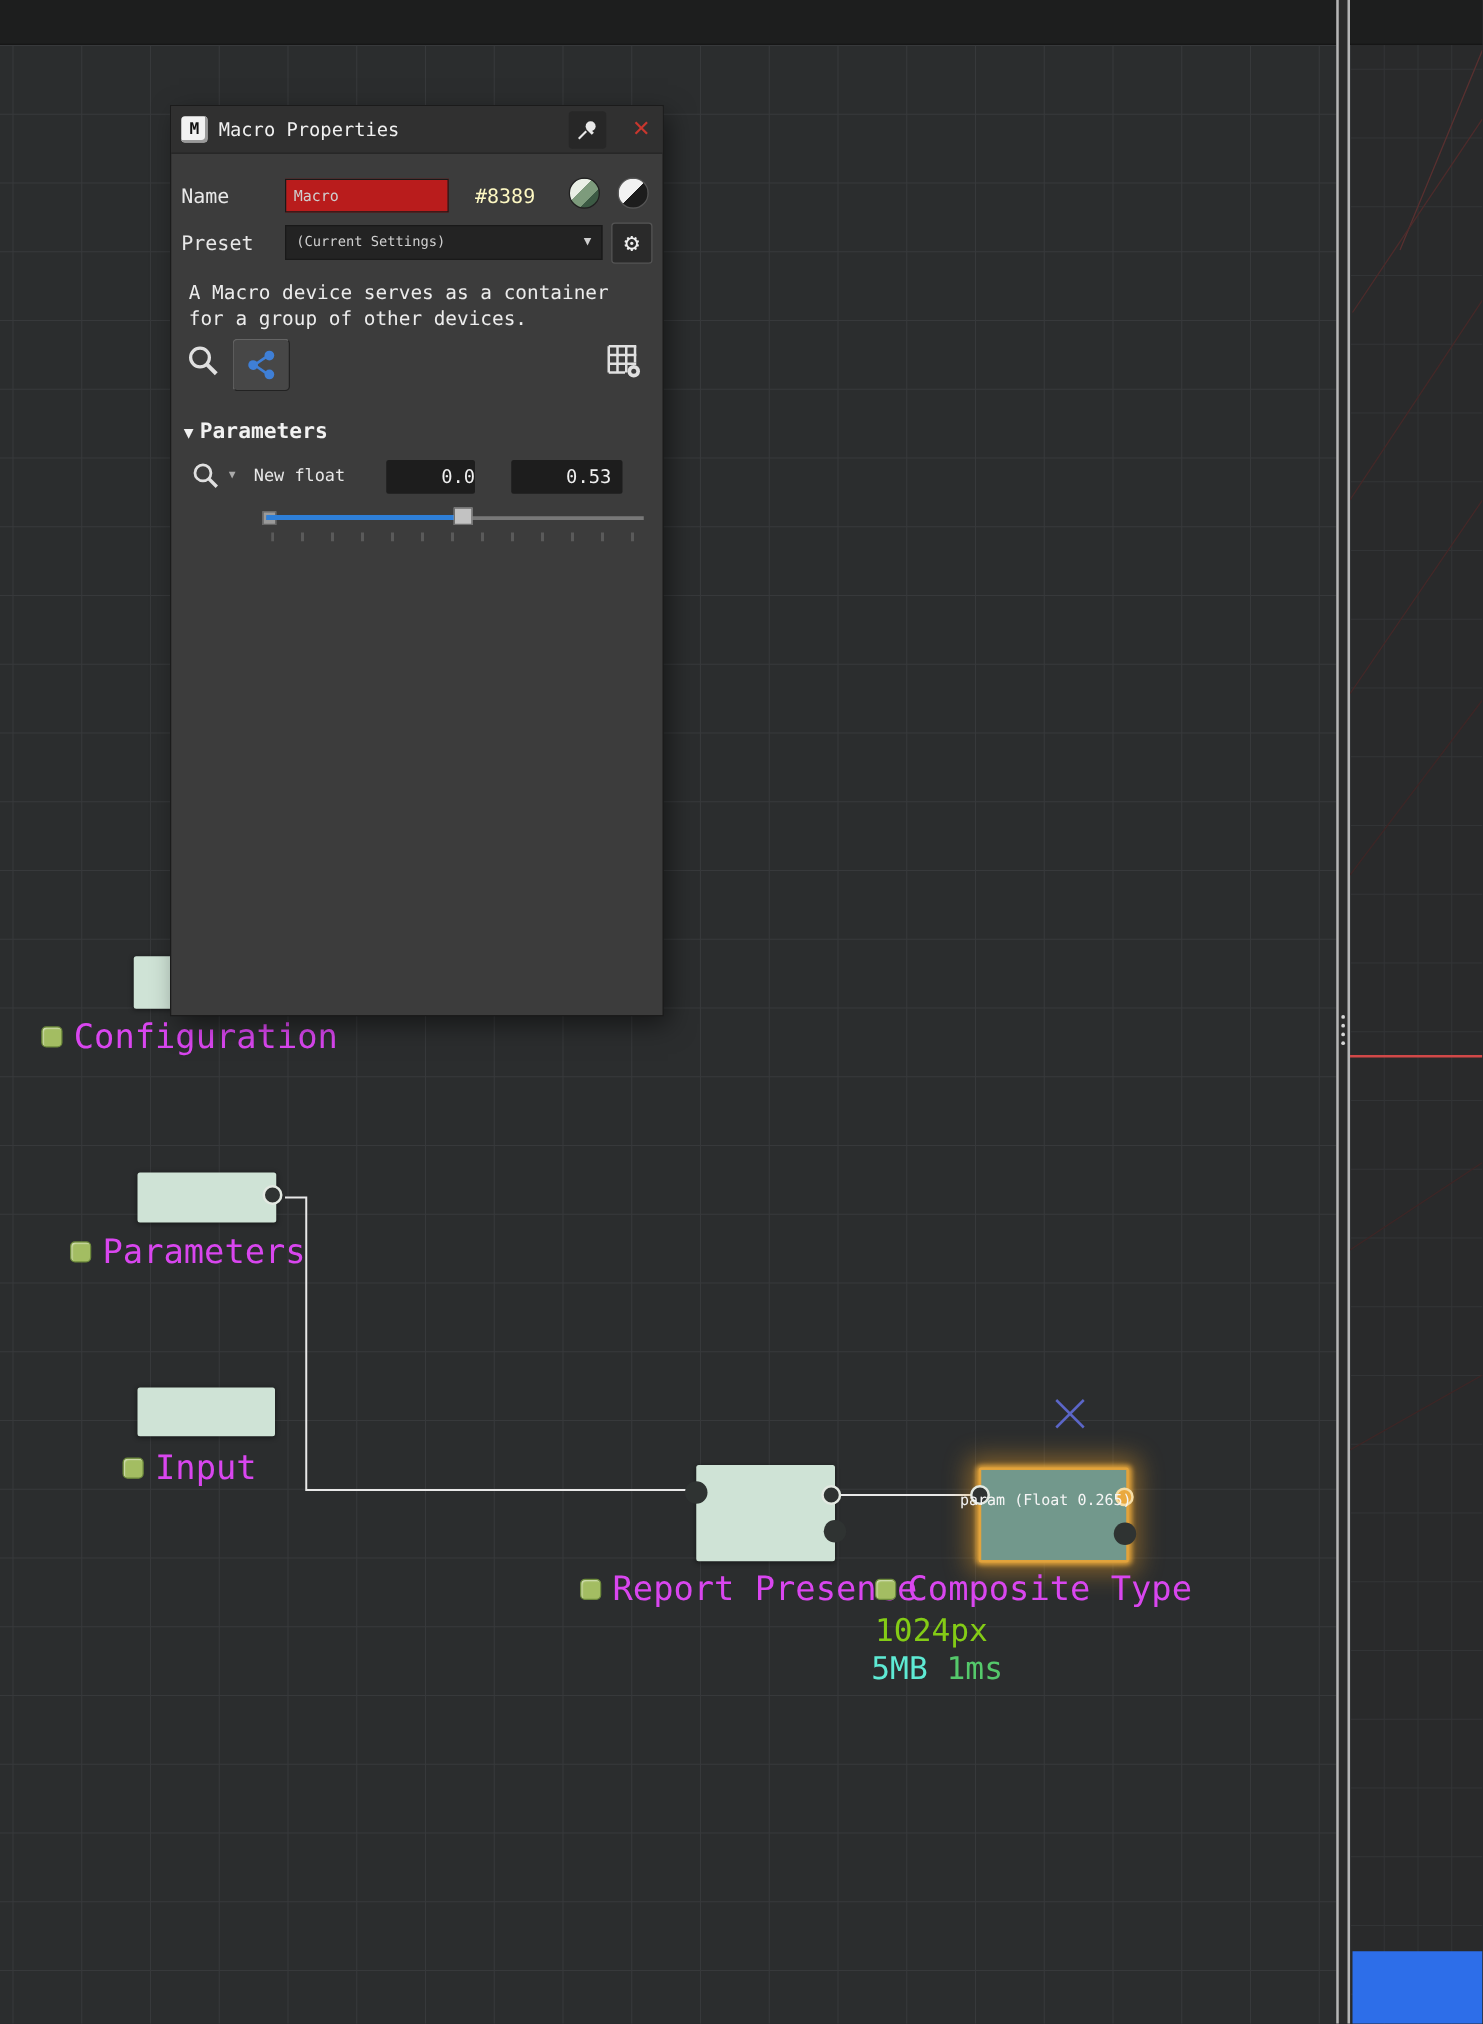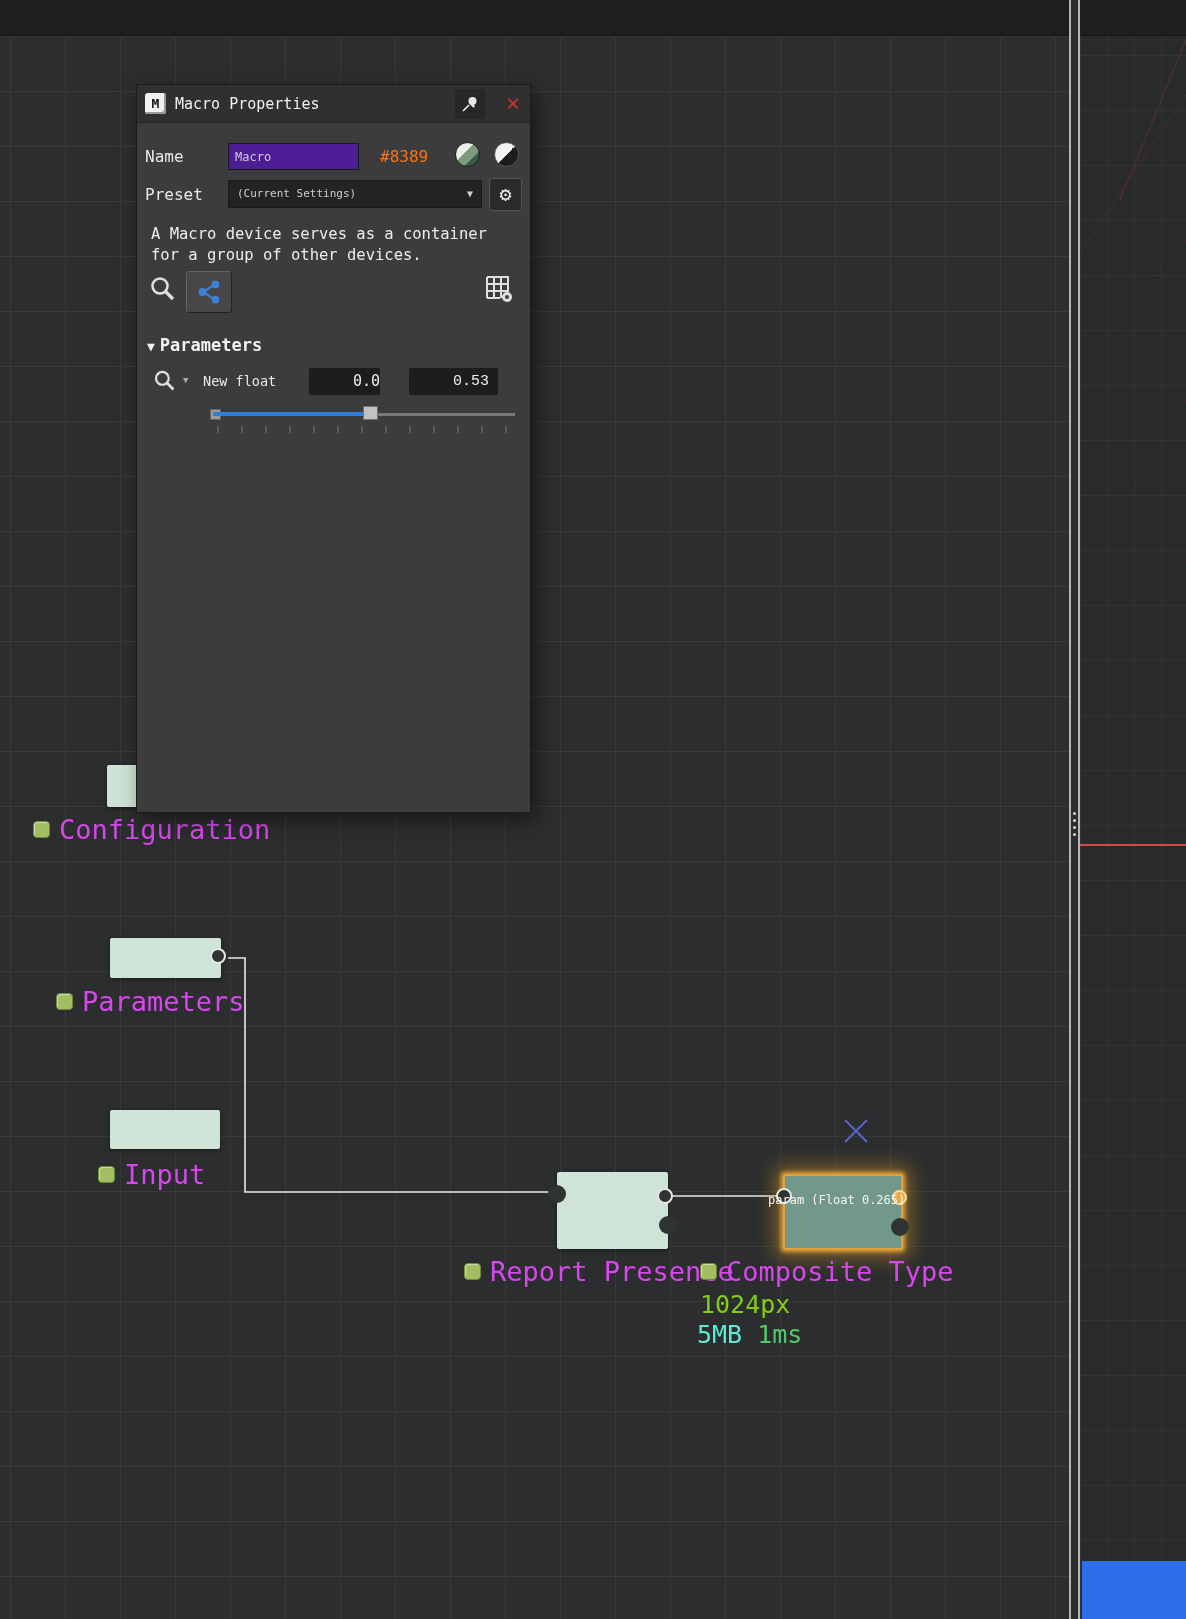--- a/index.html
+++ b/index.html
@@ -82,24 +82,24 @@
     background:#272727; border-radius:3px; display:flex; align-items:center; justify-content:center;
   }
   .close-btn {
     position:absolute; left:362px; top:3px; width:28px; height:30px;
     color:#c8372e; font-size:22px; font-weight:bold; text-align:center; line-height:30px;
   }
 
   .row-label { position:absolute; font-size:16px; color:#e8e8e8; }
   .text-input {
     position:absolute; left:91px; top:58px; width:131px; height:27px;
-    background:#4c1d95; border:1px solid #191919; color:#cfcfcf;
+    background:#b91c1c; border:1px solid #191919; color:#cfcfcf;
     font-family:"DejaVu Sans Mono",monospace; font-size:12px; padding-left:6px;
   }
-  .device-id { position:absolute; left:243px; top:62px; font-size:16px; color:#f97316; }
+  .device-id { position:absolute; left:243px; top:62px; font-size:16px; color:#fef9c3; }
   .globe-icon {
     position:absolute; left:318px; top:57px; width:25px; height:25px; border-radius:50%;
     background:linear-gradient(135deg,#eaf0e6 40%, #7d9b7c 40% 68%, #3c5a44 68%);
     border:1px solid #202020;
   }
   .contrast-icon {
     position:absolute; left:357px; top:57px; width:25px; height:25px; border-radius:50%;
     background:linear-gradient(135deg,#f2f2f2 50%, #1d1d1d 50%);
     border:1px solid #555;
   }
@@ -131,21 +131,21 @@
   .section-header { position:absolute; left:10px; top:250px; font-size:17px; font-weight:bold; color:#f2f2f2; }
   .section-header .tri { font-size:13px; margin-right:5px; }
 
   .param-arrow { position:absolute; left:46px; top:290px; font-size:9px; color:#aaa; }
   .param-name  { position:absolute; left:66px; top:288px; font-size:13.5px; color:#e8e8e8; }
   .value-box {
     position:absolute; top:283px; height:27px; background:#1d1d1d; border-radius:2px;
     color:#efefef; font-size:15px; line-height:27px; text-align:right; padding-right:9px;
   }
   .value-box.v1 { left:172px; width:71px;padding-left:44px; }
-  .value-box.v2 { left:272px; width:89px;font-family:Liberation Mono, monospace; }
+  .value-box.v2 { left:272px; width:89px; }
 
   .slider-endcap { position:absolute; left:73px; top:324px; width:11px; height:11px; background:#9a9a9a; border:1px solid #666; }
   .slider-track  { position:absolute; left:76px; top:328px; width:302px; height:3px; background:#787878; }
   .slider-fill   { position:absolute; left:76px; top:327px; width:154px; height:4px; background:#2e7fd8; }
   .slider-thumb  { position:absolute; left:226px; top:321px; width:15px; height:14px; background:#c2c2c2; border:1px solid #6f6f6f; }
   .slider-ticks  {
     position:absolute; left:80px; top:341px; width:294px; height:7px;
     background-image:repeating-linear-gradient(90deg,#5a5a5a 0 2px, transparent 2px 24px);
   }
 

